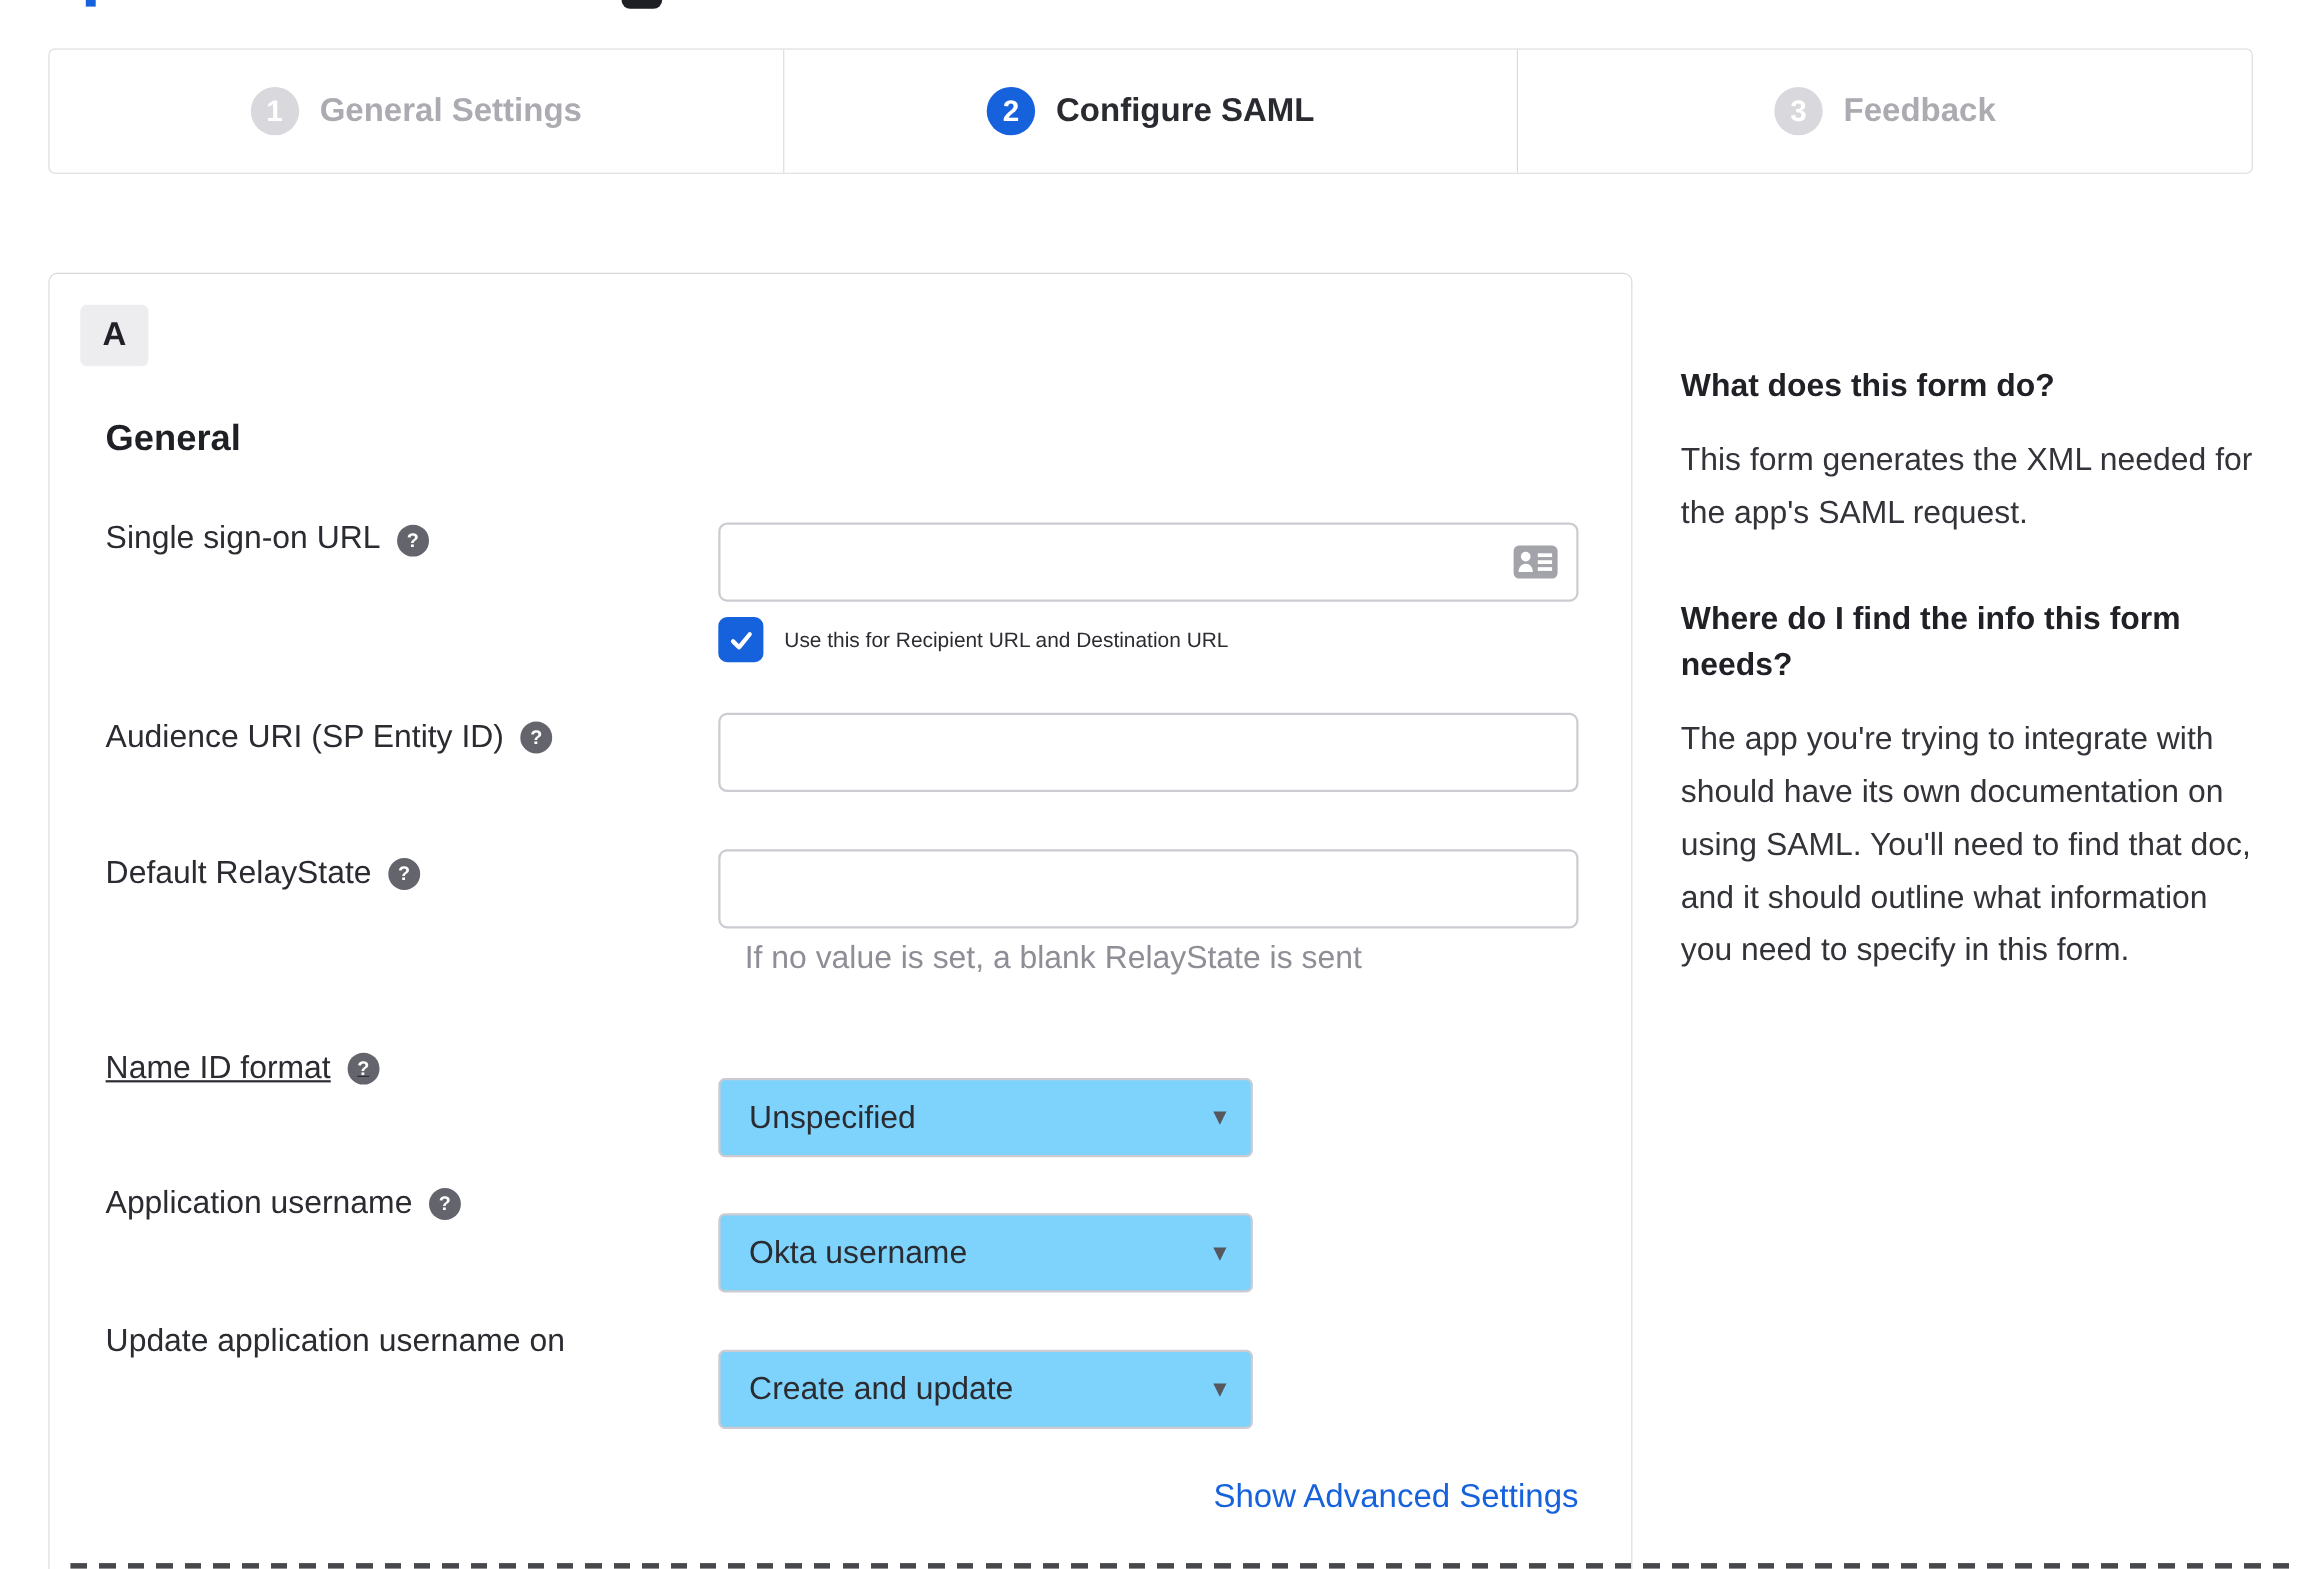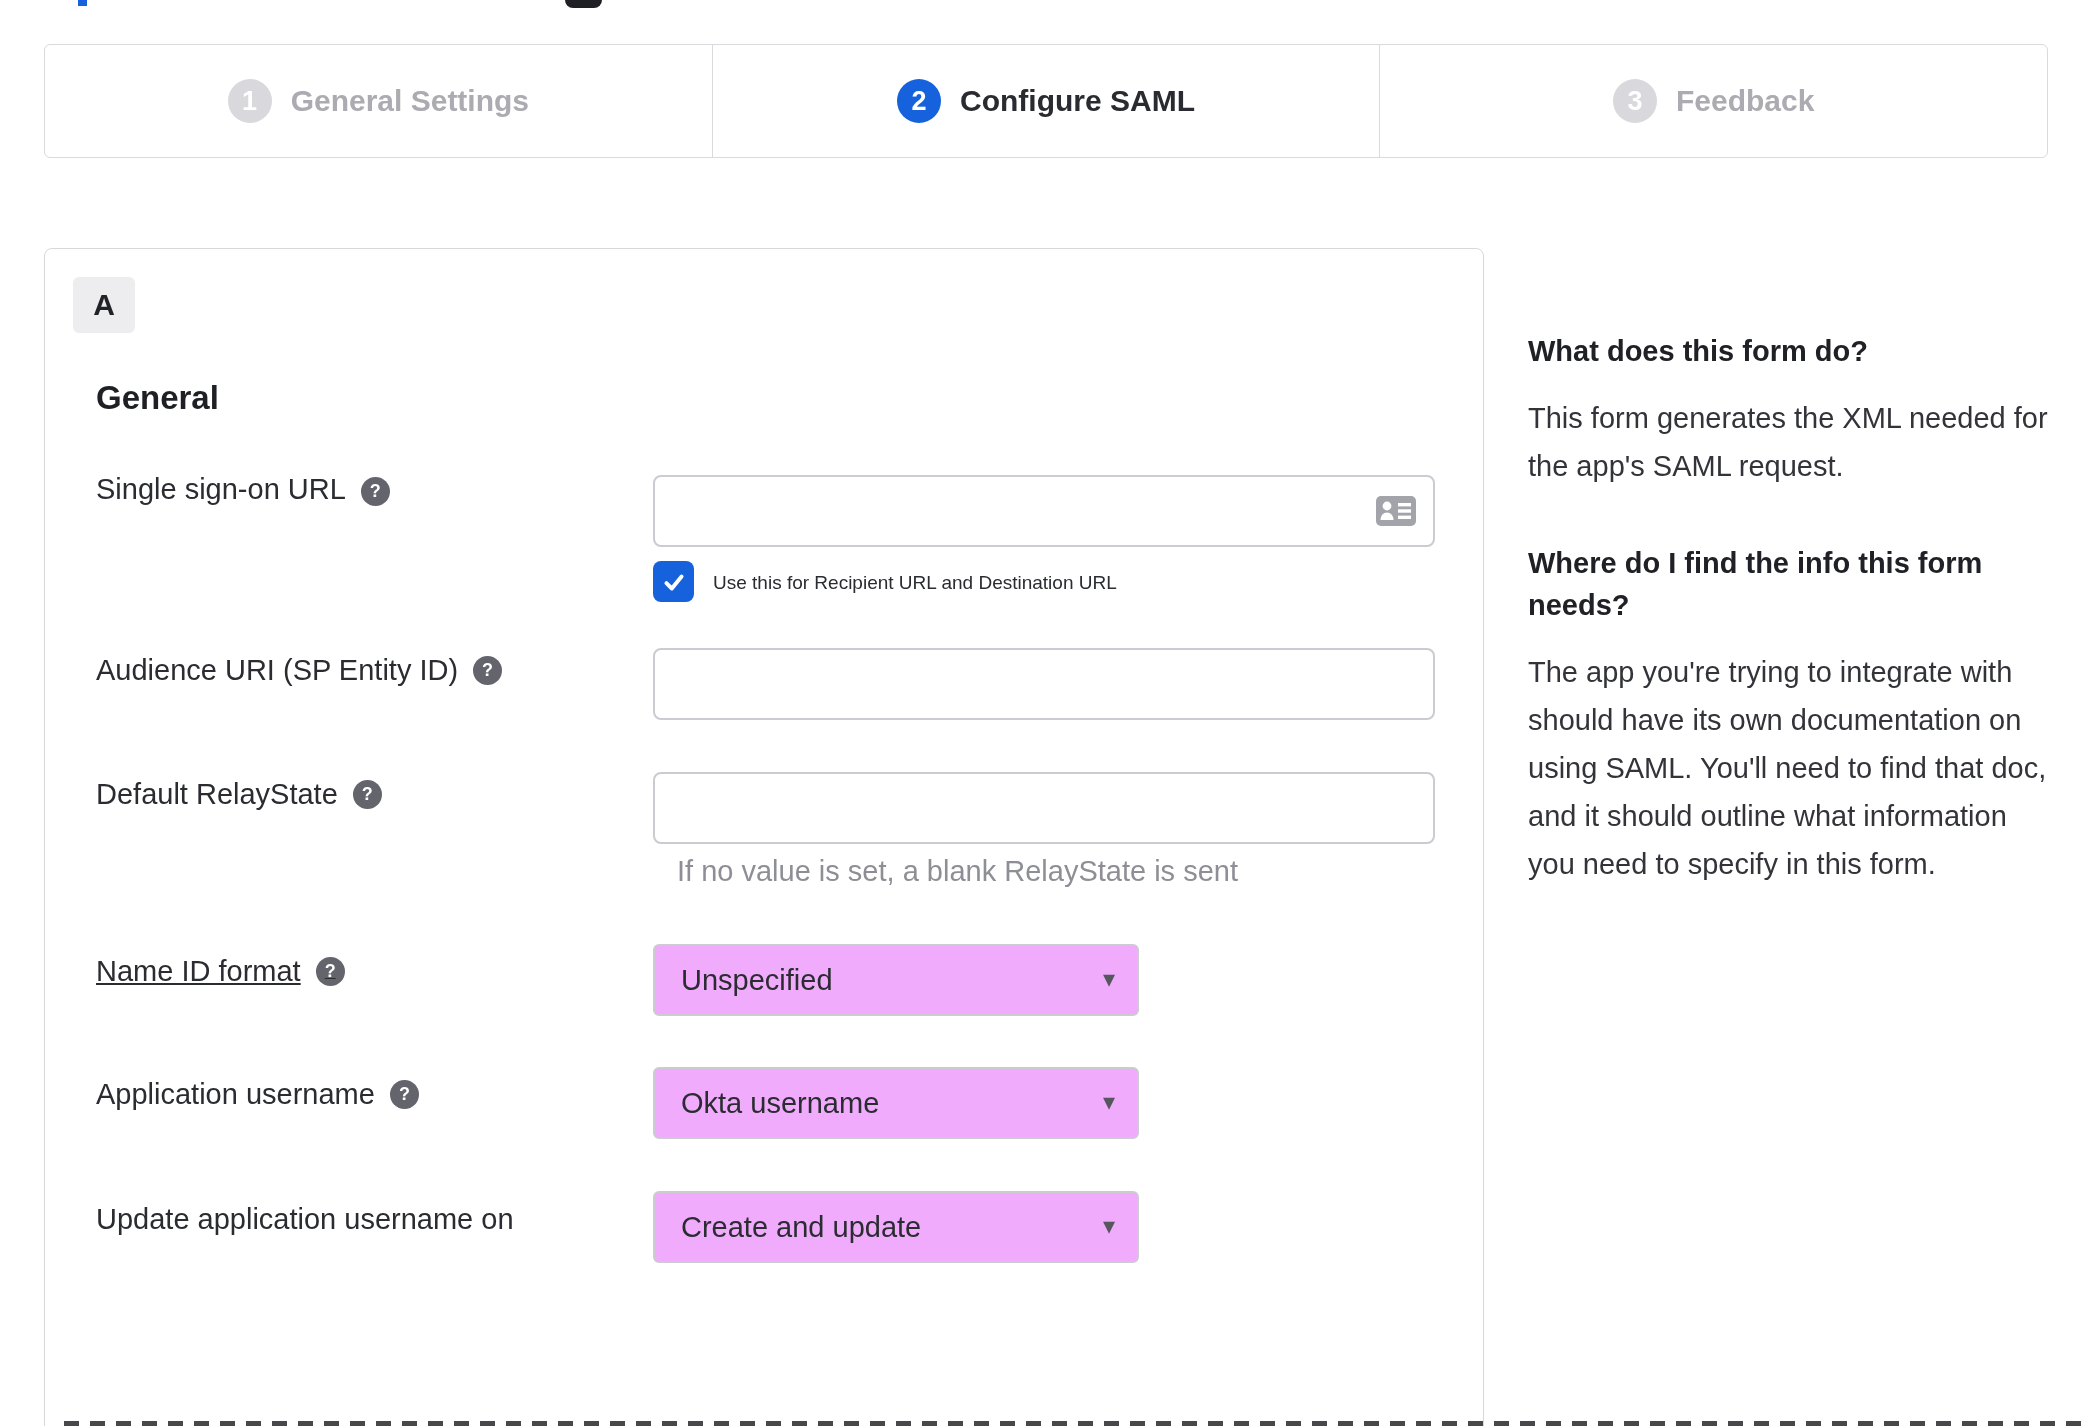--- a/index.html
+++ b/index.html
@@ -47,22 +47,22 @@
 
   .checkbox { left:608px; top:312px; width:41px; height:41px; border-radius:8px;
               background:#1662dd; display:flex; align-items:center; justify-content:center;
               cursor:pointer; }
   .checkbox svg { width:26px; height:26px; }
   .checkbox-label { left:668px; top:312px; height:41px; line-height:43px; font-size:19px; }
 
   .hint { left:608px; top:606px; font-size:29px; color:#8e8e96;margin-left:24px; }
 
   .select { left:608px; width:486px; height:72px; border:2px solid #cbcbd1; border-radius:6px;
-            background:#f0abfc; display:flex; align-items:center; padding:0 26px;
-            font-size:29px; color:#2b2c31; cursor:pointer; position:absolute; }
+            background:#7dd3fc; display:flex; align-items:center; padding:0 26px;
+            font-size:29px; color:#2b2c31; cursor:pointer; position:absolute;margin-top:36px; }
   .select .caret { position:absolute; right:22px; top:50%; transform:translateY(-52%);
                    font-size:24px; color:#55565e; }
 
   .adv-link { left:608px; top:1095px; width:782px; text-align:right; font-size:30px;
               color:#1662dd; cursor:pointer; text-decoration:none; }
 
   
   .sidebar { left:1528px; top:330px; width:520px; }
   .sidebar h3 { font-size:29px; font-weight:700; color:#202126; line-height:42px; }
   .sidebar p  { font-size:29px; line-height:48px; color:#33343a; margin-top:22px; }
@@ -149,20 +149,21 @@
   </div>
 
   <div class="abs field-label" style="left:51px; top:954px;">
     <span>Update application username on</span>
   </div>
   <div class="select" style="top:942px;">
     <span>Create and update</span>
     <span class="caret">▾</span>
   </div>
 
+  <a class="abs adv-link" href="#">Show Advanced Settings</a>
 </div>
 
 <div class="abs sidebar">
   <h3>What does this form do?</h3>
   <p>This form generates the XML needed for the app's SAML request.</p>
   <h3 class="sb-gap">Where do I find the info this form needs?</h3>
   <p>The app you're trying to integrate with should have its own documentation on using SAML. You'll need to find that doc, and it should outline what information you need to specify in this form.</p>
 </div>
 
 <div class="abs dashed-divider"></div>

